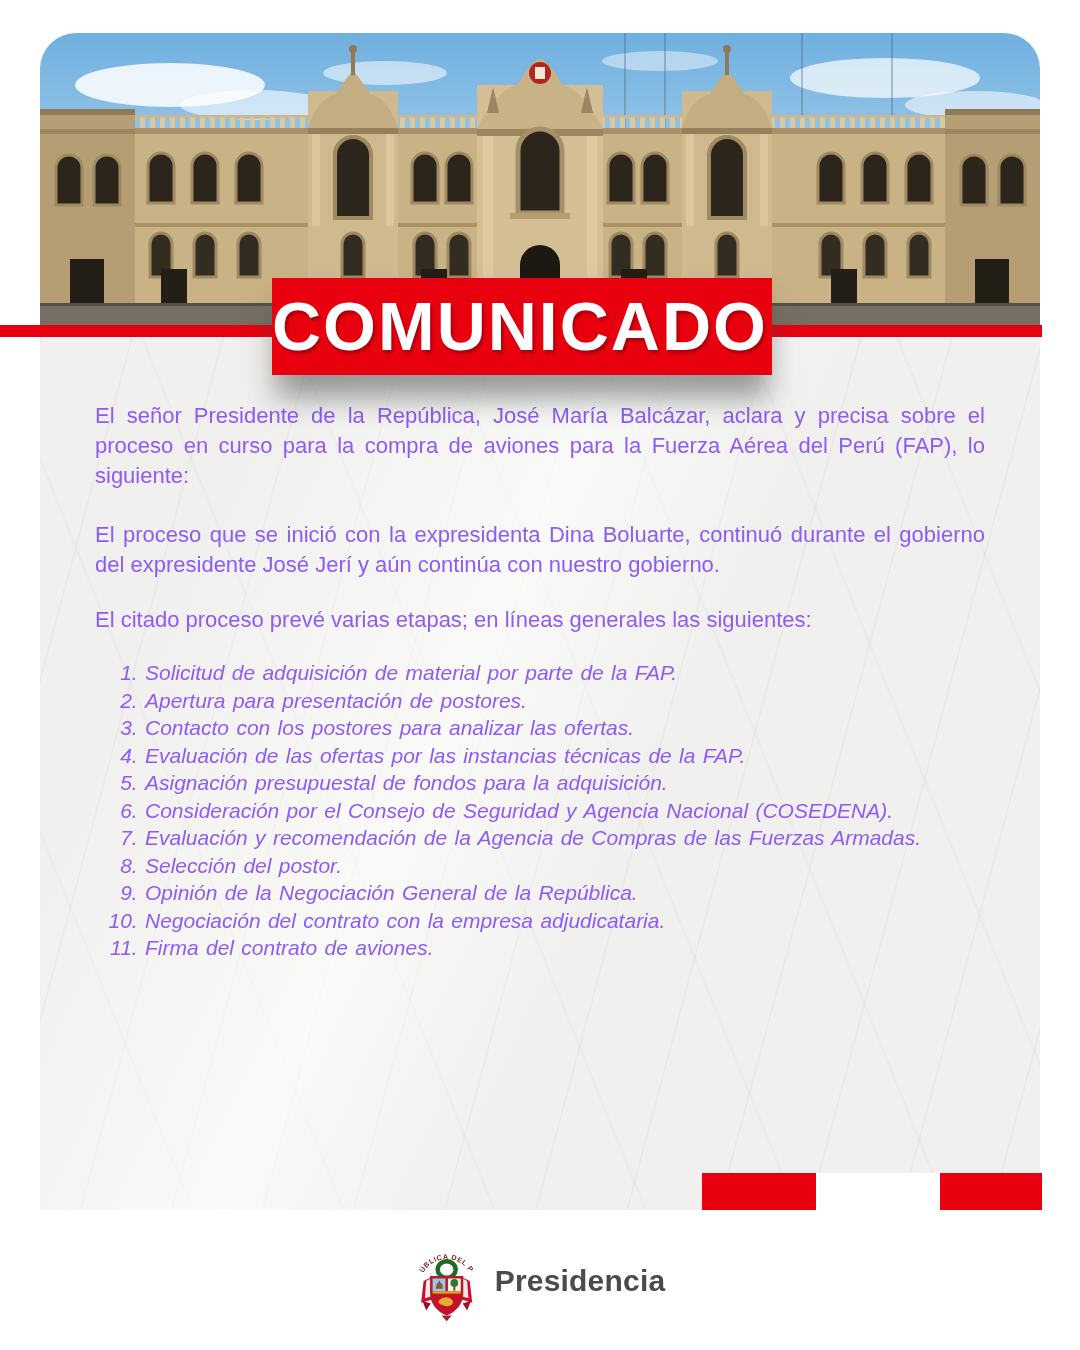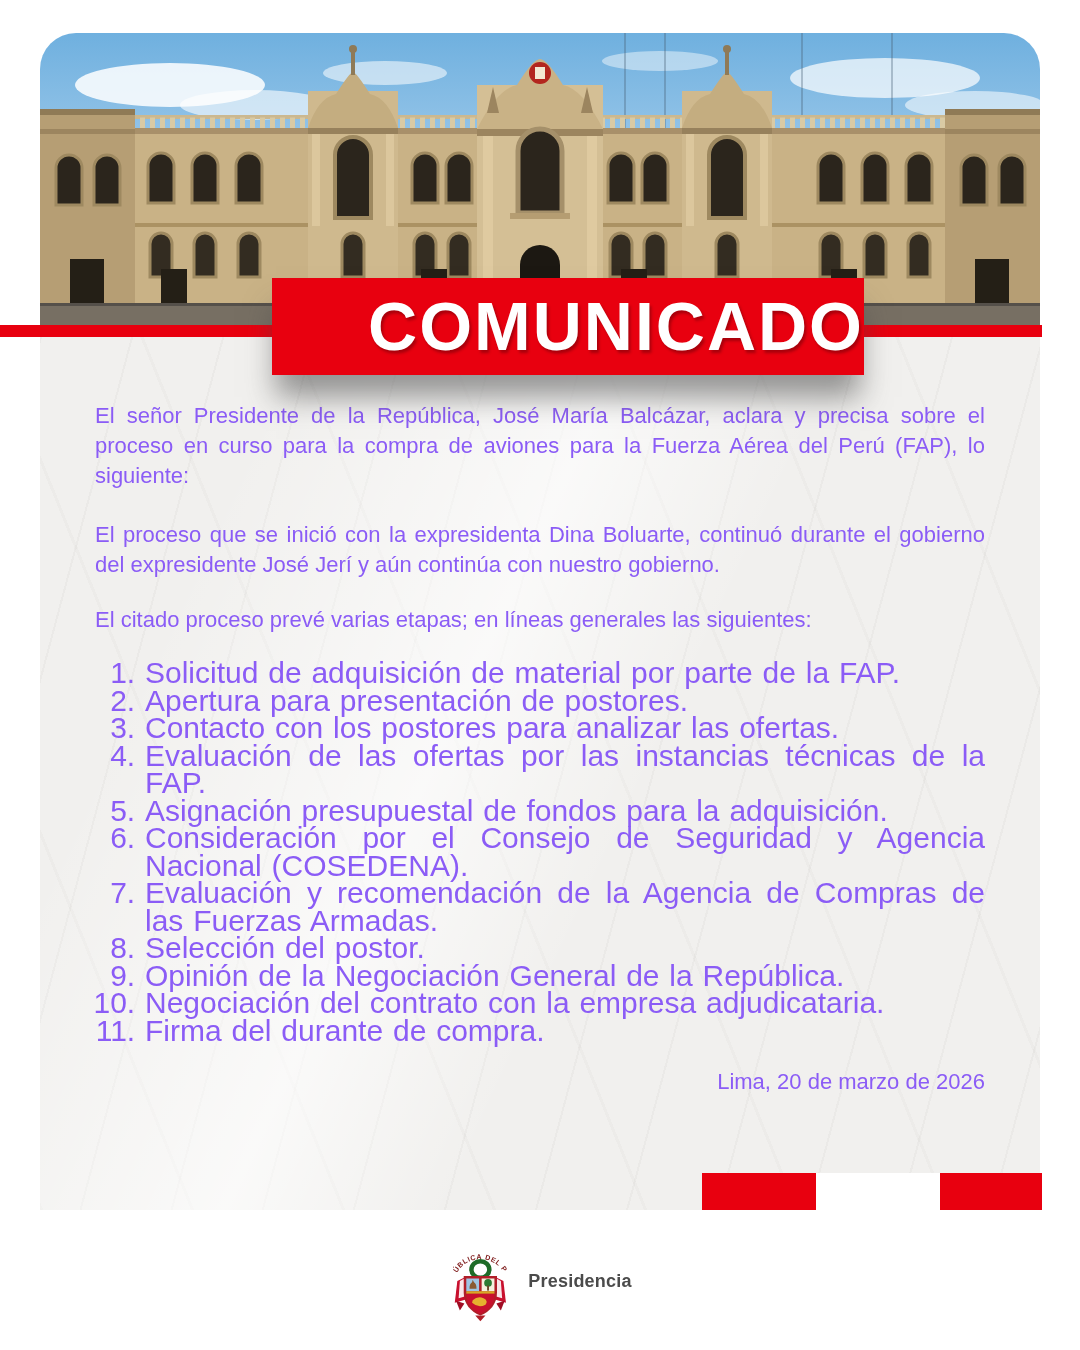--- a/index.html
+++ b/index.html
@@ -15,22 +15,22 @@
     z-index:2;
   }
   .photo svg { display:block; width:100%; height:100%; }
 
   
   .red-stripe {
     position:absolute; left:0; top:325px; width:1042px; height:12px;
     background:#e8000f; z-index:3;
   }
   .banner {
-    position:absolute; left:272px; top:278px; width:592px; height:97px;
-    background:#e8000f; z-index:4; text-align:right;
+    position:absolute; left:272px; top:278px; width:500px; height:97px;
+    background:#e8000f; z-index:4; text-align:left;
     box-shadow:0 26px 28px -4px rgba(70,70,70,.55);
   }
   .banner h1 {
     font-size:68px; line-height:97px; font-weight:700; letter-spacing:2px;
     color:#ffffff; text-shadow:2px 3px 3px rgba(0,0,0,.28);
     font-family:"Liberation Sans", sans-serif;
   }
 
   
   .texture {
@@ -42,39 +42,39 @@
       #f1f0ee;
   }
 
   
   .content { position:absolute; left:95px; top:401px; width:890px; z-index:3;
     color:#8b5cf6; font-size:22px; line-height:30px; }
   .content p { text-align:justify; margin-bottom:29px; hyphens:none; }
   .content p.p2 { margin-bottom:25px; }
   .content p.intro { margin-bottom:24px; }
   .content ol {
-    margin:0 0 23px 0; padding-left:50px;
-    font-size:30px; line-height:27.5px; word-spacing:1.5px;
+    margin:0 0 16px 0; padding-left:50px;
+    font-size:21px; line-height:27.5px; word-spacing:1.5px;font-style:italic;
   }
   .content ol li { text-align:justify; hyphens:none; }
   .content .date { text-align:right; margin-top:16px; margin-bottom:0; }
 
   
   .flag-bars { position:absolute; left:702px; top:1173px; height:37px; display:flex; z-index:2; }
   .flag-bars .red1 { width:114px; background:#e8000f; }
   .flag-bars .white { width:124px; background:#ffffff; }
   .flag-bars .red2 { width:102px; background:#e8000f; }
 
   
   .brand {
     position:absolute; left:50%; transform:translateX(-50%); top:1240px;
     display:flex; align-items:center; gap:16px; z-index:2;
   }
   .brand .seal { width:64px; height:82px; }
-  .brand .org { color:#4b4b4b; font-size:18px; line-height:30px; font-weight:700; letter-spacing:.2px; }
+  .brand .org { color:#4b4b4b; font-size:30px; line-height:30px; font-weight:700; letter-spacing:.2px; }
 </style>
 </head>
 <body>
 
 <div class="page">
 
   <div class="texture"></div>
 
   <div class="photo">
     <svg viewBox="0 0 1000 292" preserveAspectRatio="none">
@@ -203,23 +203,22 @@
       <li>Solicitud de adquisición de material por parte de la FAP.</li>
       <li>Apertura para presentación de postores.</li>
       <li>Contacto con los postores para analizar las ofertas.</li>
       <li>Evaluación de las ofertas por las instancias técnicas de la FAP.</li>
       <li>Asignación presupuestal de fondos para la adquisición.</li>
       <li>Consideración por el Consejo de Seguridad y Agencia Nacional (COSEDENA).</li>
       <li>Evaluación y recomendación de la Agencia de Compras de las Fuerzas Armadas.</li>
       <li>Selección del postor.</li>
       <li>Opinión de la Negociación General de la República.</li>
       <li>Negociación del contrato con la empresa adjudicataria.</li>
-      <li>Firma del durante de compra.</li>
+      <li>Firma del contrato de aviones.</li>
     </ol>
-    <p class="date">Lima, 20 de marzo de 2026</p>
   </div>
 
   <div class="flag-bars">
     <div class="red1"></div>
     <div class="white"></div>
     <div class="red2"></div>
   </div>
 
   <div class="brand">
     <svg class="seal" viewBox="0 0 100 128">

